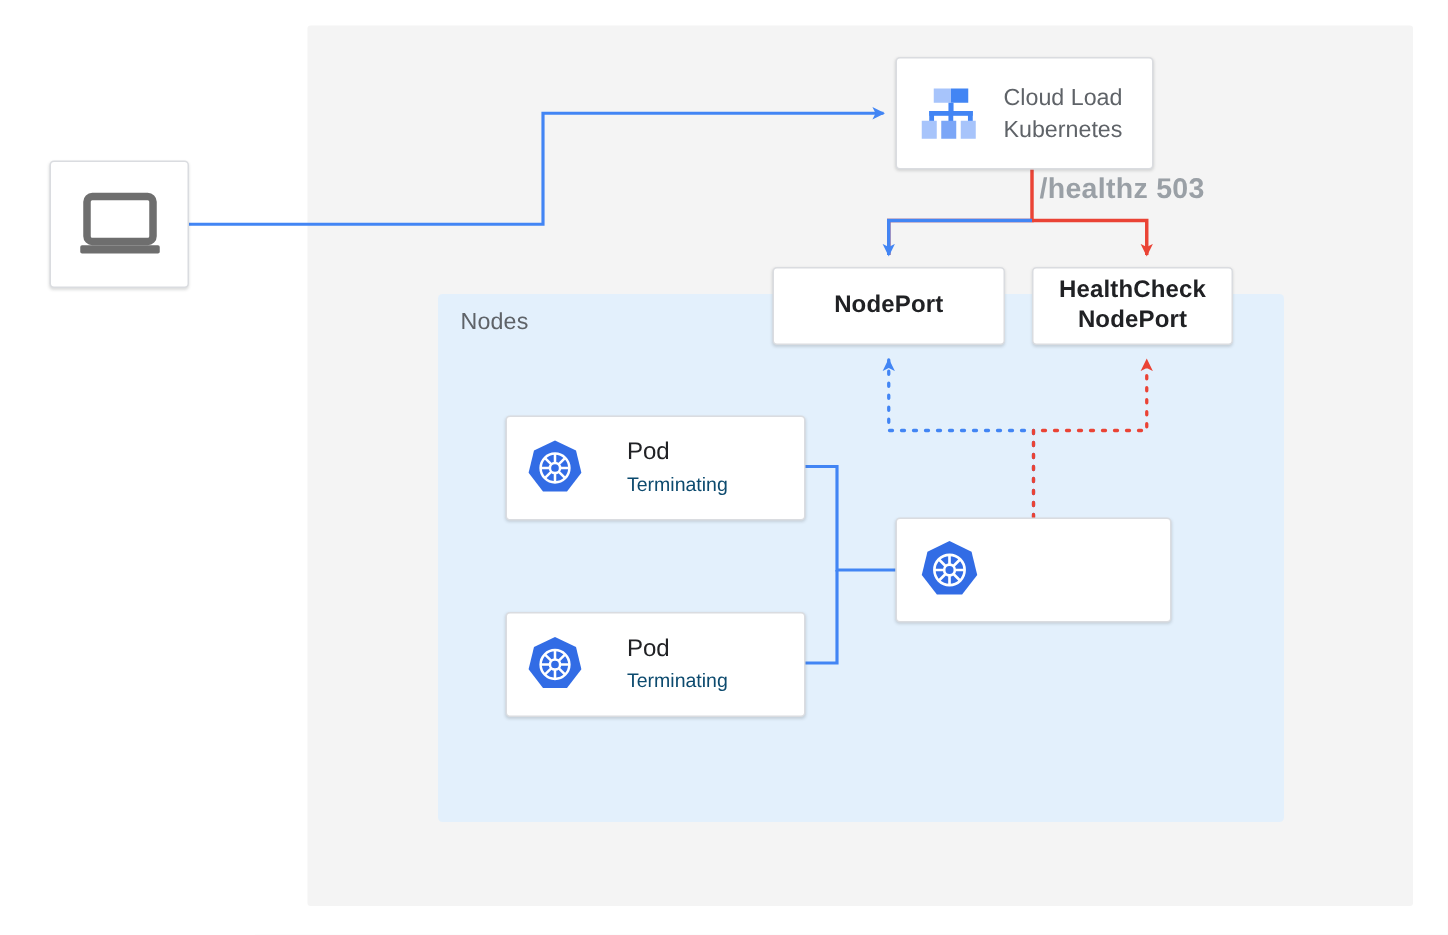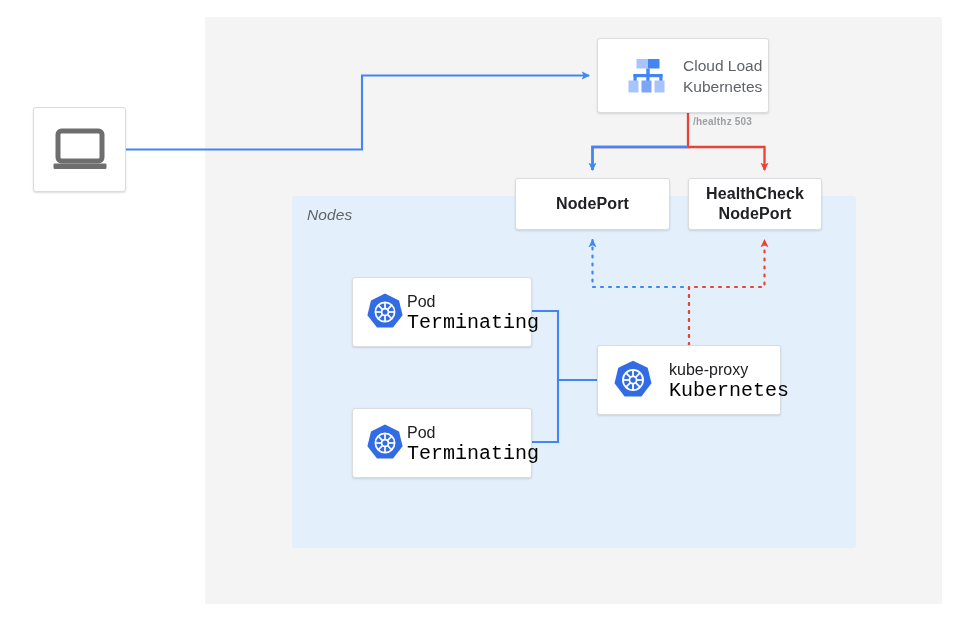--- a/index.html
+++ b/index.html
@@ -43,21 +43,20 @@
     background: #e3f0fc;
     border-radius: 3px;
   }
   .nodes-label {
     position: absolute;
     left: 307px;
     top: 206px;
     font-size: 15.5px;
     color: #5f6368;
     letter-spacing: .1px;
-    font-style: italic;
   }
   
   .card {
     position: absolute;
     background: #ffffff;
     border: 1px solid #dadce0;
     border-radius: 3px;
     box-sizing: border-box;
     box-shadow: 0 1px 2px rgba(60,64,67,.18);
     display: flex;
@@ -70,21 +69,21 @@
     width: 93px;
     height: 85px;
     justify-content: center;
   }
   
   .clb-card {
     left: 597px;
     top: 38px;
     width: 172px;
     height: 75px;
-    padding-left: 26px;
+    padding-left: 12px;
     gap: 11px;
   }
   .clb-text {
     font-size: 15.5px;
     color: #5f6368;
     line-height: 21px;
   }
   
   .np-card {
     left: 515px;
@@ -103,53 +102,52 @@
   .np-text {
     font-size: 16px;
     font-weight: bold;
     color: #202124;
     text-align: center;
     line-height: 20px;
     letter-spacing: .1px;
   }
   
   .pod-card {
-    left: 352px;
-    width: 180px;
+    left: 337px;
+    width: 200px;
     height: 70px;
     padding-left: 12px;
-    gap: 2px;
+    gap: 28px;
   }
   .pod-a { top: 277px; }
   .pod-b { top: 408px; }
   
   .kp-card {
     left: 597px;
     top: 345px;
     width: 184px;
     height: 70px;
     padding-left: 14px;
     gap: 15px;
   }
   .title-line {
     font-size: 16px;
     color: #202124;
     line-height: 21px;
   }
   .sub-line {
-    font-size: 20px;
-    color: #000000;
+    font-size: 13px;
+    color: #0c4a6e;
     line-height: 21px;
-    font-family: Liberation Mono, monospace;
   }
   .healthz-label {
     position: absolute;
     left: 693px;
     top: 116px;
-    font-size: 10px;
+    font-size: 19px;
     font-weight: bold;
     color: #9aa0a6;
     letter-spacing: .2px;
   }
   .icon-box { flex: 0 0 auto; display: block; }
 </style>
 </head>
 <body>
 
 <div id="canvas">
@@ -286,19 +284,15 @@
         <line x1="50" y1="26" x2="50" y2="41.5"></line>
         <line x1="50" y1="58.5" x2="50" y2="74"></line>
         <line x1="26" y1="50" x2="41.5" y2="50"></line>
         <line x1="58.5" y1="50" x2="74" y2="50"></line>
         <line x1="33" y1="33" x2="44" y2="44"></line>
         <line x1="56" y1="56" x2="67" y2="67"></line>
         <line x1="67" y1="33" x2="56" y2="44"></line>
         <line x1="44" y1="56" x2="33" y2="67"></line>
       </g>
     </svg>
-    <div>
-      <div class="title-line">kube-proxy</div>
-      <div class="sub-line">Kubernetes</div>
-    </div>
   </div>
 
 </div>
 
 </body></html>

